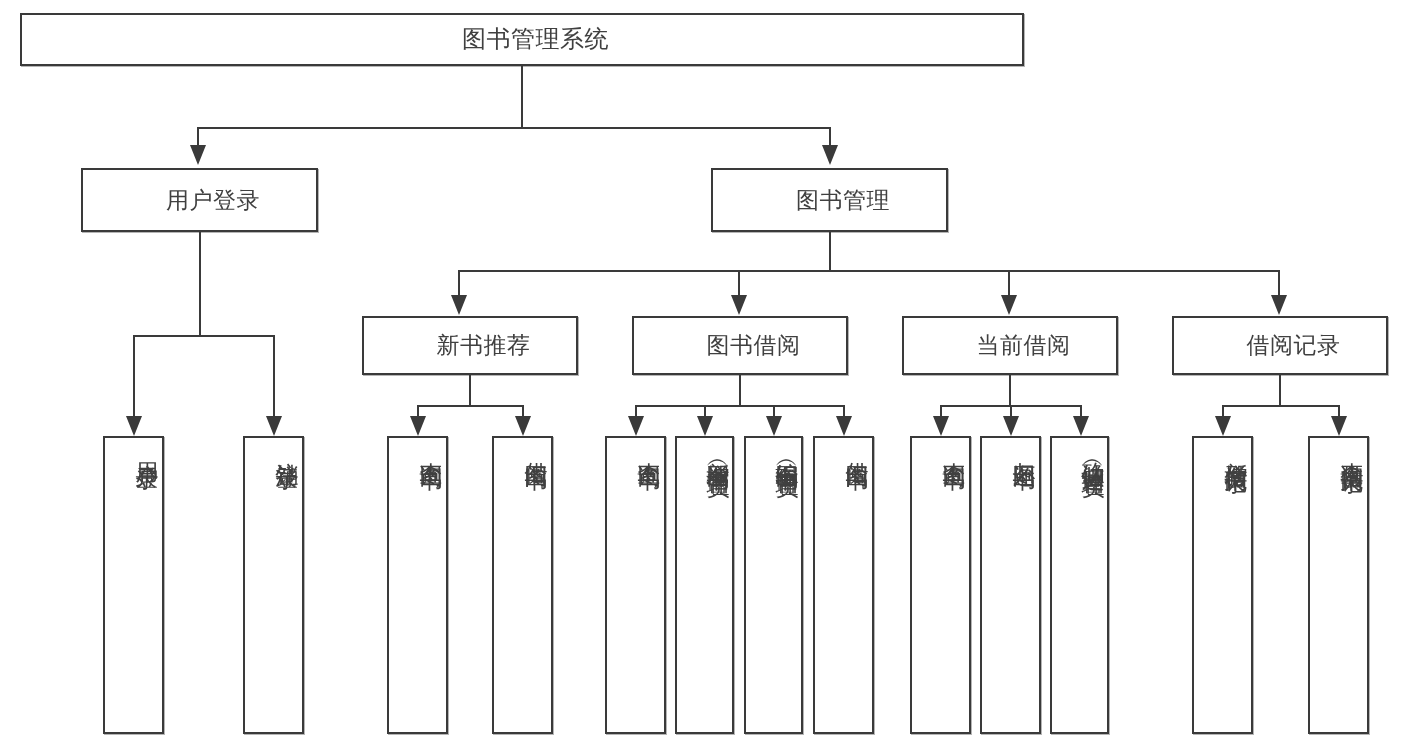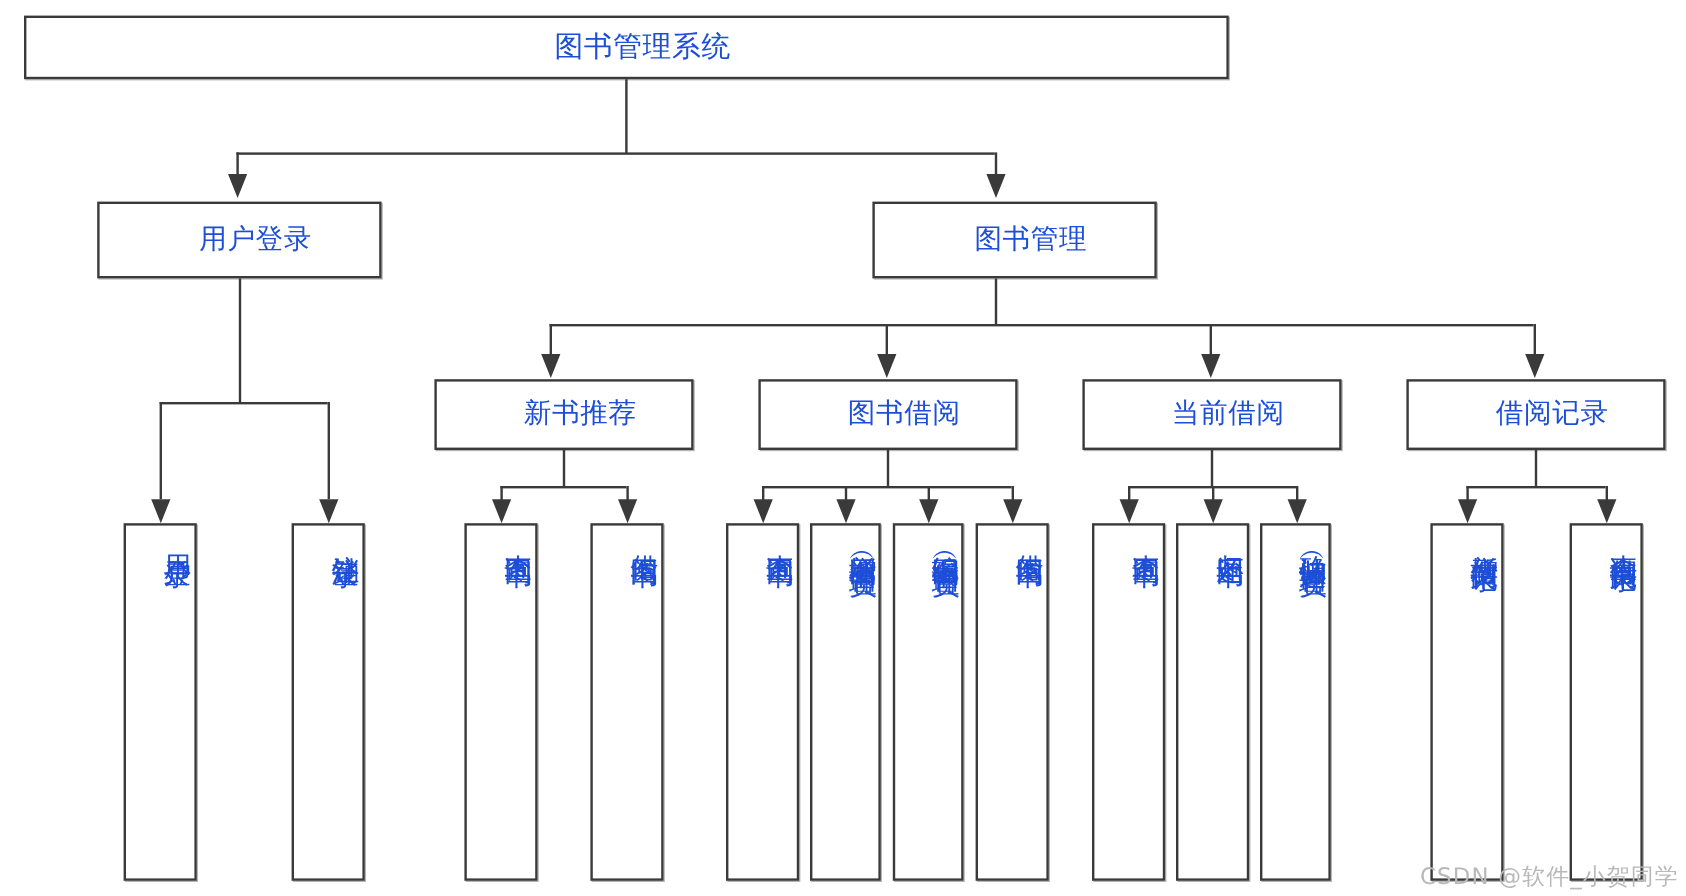--- a/index.html
+++ b/index.html
@@ -20,21 +20,21 @@
   }
   
   .node {
     position: absolute;
     box-sizing: border-box;
     background: #ffffff;
     border: 2px solid #3a3a3a;
     display: flex;
     align-items: center;
     justify-content: center;
-    color: #1d4ed8;
+    color: #404040;
     box-shadow: 1px 1px 0 rgba(120,120,120,0.55);
     padding-left: 27px;
   }
   .node .label {
     display: block;
     text-align: center;
     line-height: 1.05;
     white-space: nowrap;
   }
   
@@ -106,21 +106,21 @@
 
   <div class="vline" style="left:197px; top:127px; height:18px;"></div>
   <div class="arrow" style="left:190px; top:145px;"></div>
   <div class="vline" style="left:829px; top:127px; height:18px;"></div>
   <div class="arrow" style="left:822px; top:145px;"></div>
 
   <div class="node horiz" style="left:81px; top:168px; width:237px; height:64px;">
     <span class="label">用户登录</span>
   </div>
 
-  <div class="node horiz" style="left:711px; top:168px; width:237px; height:64px;margin-left:16px;">
+  <div class="node horiz" style="left:711px; top:168px; width:237px; height:64px;">
     <span class="label">图书管理</span>
   </div>
 
   <div class="vline" style="left:199px; top:232px; height:104px;"></div>
   <div class="hline" style="left:133px; top:335px; width:140px;"></div>
   <div class="vline" style="left:133px; top:335px; height:81px;"></div>
   <div class="arrow" style="left:126px; top:416px;"></div>
   <div class="vline" style="left:273px; top:335px; height:81px;"></div>
   <div class="arrow" style="left:266px; top:416px;"></div>
 
@@ -223,15 +223,14 @@
     <span class="label">确认归还（管理员）</span>
   </div>
 
   <div class="node vert" style="left:1192px; top:436px; width:61px; height:298px;">
     <span class="label">新增借阅记录</span>
   </div>
   <div class="node vert" style="left:1308px; top:436px; width:61px; height:298px;">
     <span class="label">查询借阅记录</span>
   </div>
 
-  <div id="watermark">CSDN @软件_小贺同学</div>
 
 </div>
 
 </body></html>

